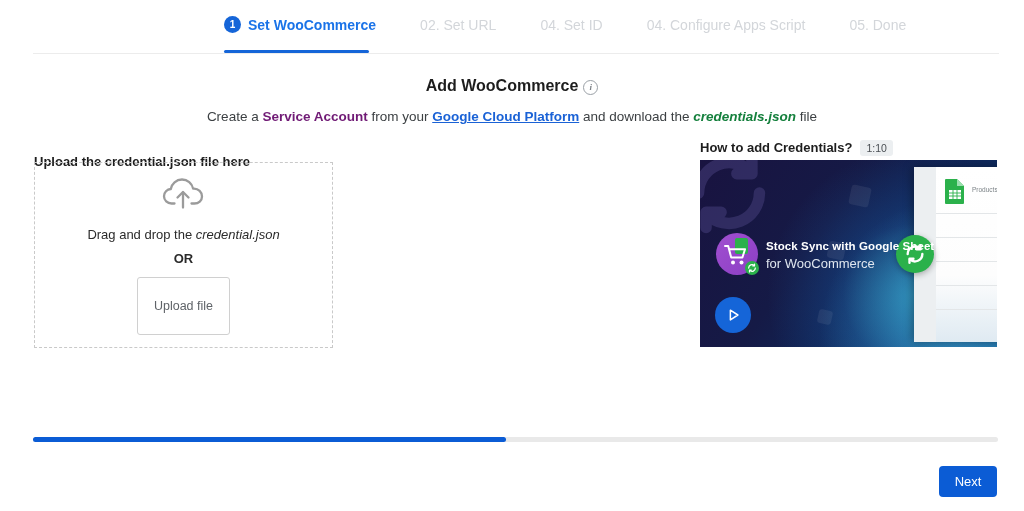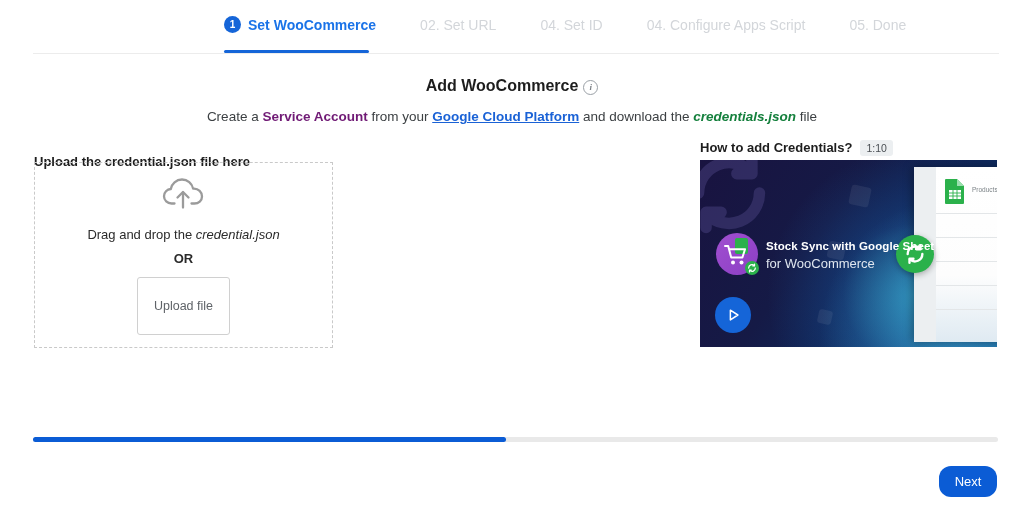--- a/index.html
+++ b/index.html
@@ -361,21 +361,21 @@
   }
   .next-btn {
     position: absolute;
     left: 939px;
     top: 466px;
     width: 58px;
     height: 31px;
     background: #0b5cd5;
     color: #fff;
     border: none;
-    border-radius: 12px;
+    border-radius: 4px;
     font-size: 13px;
     font-family: "Liberation Sans", sans-serif;
     cursor: pointer;
   }
 </style>
 </head>
 <body>
 
 <div class="tabs-wrap">
   <div class="tabs-rule"></div>

